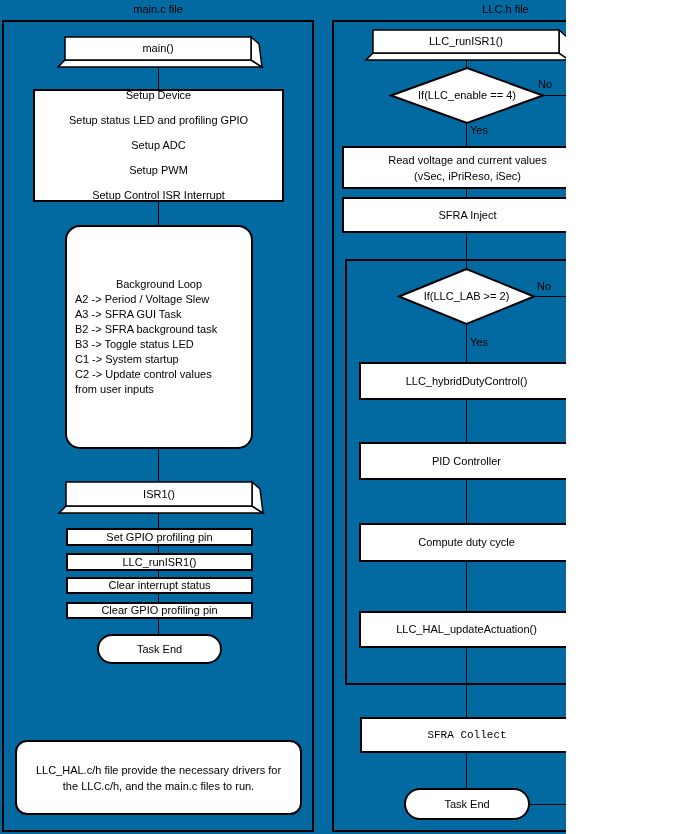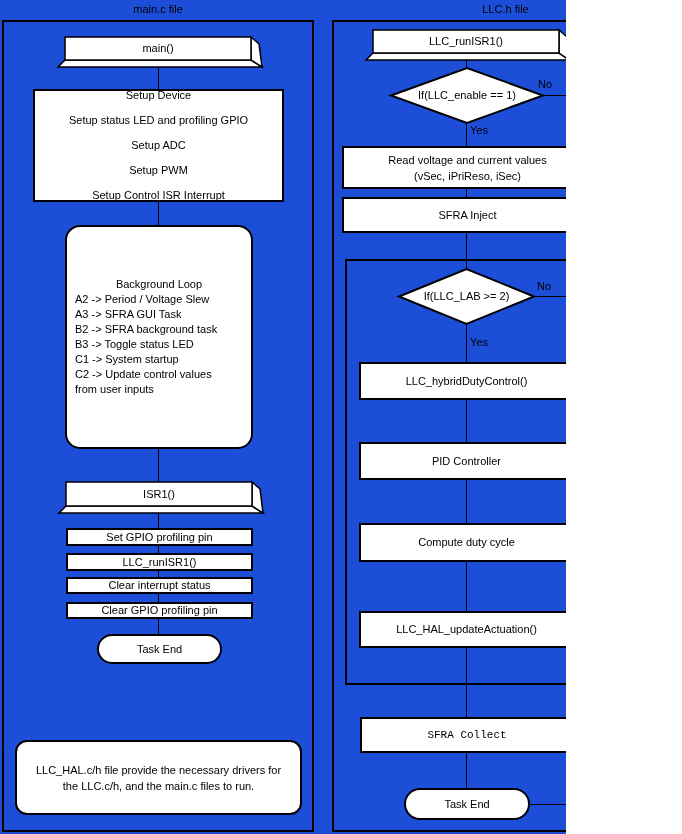--- a/index.html
+++ b/index.html
@@ -1,16 +1,16 @@
 <!DOCTYPE html>
 <html><head>
 <meta charset="utf-8">
 <style>
   html,body{margin:0;padding:0;background:#fff;}
-  #stage{position:relative;width:566px;height:834px;background:#1d4ed8;
+  #stage{position:relative;width:566px;height:834px;background:#0369a1;
          font-family:"Liberation Sans",sans-serif;color:#000;overflow:hidden;}
   .panel{position:absolute;border:2px solid #000;box-sizing:border-box;background:transparent;}
   svg.layer{position:absolute;left:0;top:0;z-index:1;}
   .box{position:absolute;background:#fff;border:2px solid #000;box-sizing:border-box;
        display:flex;flex-direction:column;align-items:center;justify-content:center;
        text-align:center;font-size:11px;line-height:13px;z-index:2;}
   .noborder{border:none;background:transparent;z-index:3;}
   .stadium{border-radius:16px;}
   .round15{border-radius:15px;}
   .round12{border-radius:12px;}
@@ -111,21 +111,21 @@
 
   <div class="box stadium" style="left:97px;top:634px;width:125px;height:30px;">Task End</div>
 
   <div class="box round12" style="left:15px;top:740px;width:287px;height:75px;">
     <div class="ml16">LLC_HAL.c/h file provide the necessary drivers for</div>
     <div class="ml16">the LLC.c/h, and the main.c files to run.</div>
   </div>
 
   <div class="box noborder" style="left:373px;top:30px;width:186px;height:23px;">LLC_runISR1()</div>
 
-  <div class="lbl" style="left:391px;top:89px;width:152px;text-align:center;">If(LLC_enable == 1)</div>
+  <div class="lbl" style="left:391px;top:89px;width:152px;text-align:center;">If(LLC_enable == 4)</div>
   <div class="lbl" style="left:538px;top:78px;">No</div>
   <div class="lbl" style="left:470px;top:124px;">Yes</div>
 
   <div class="box" style="left:342px;top:146px;width:251px;height:43px;">
     <div class="ml16">Read voltage and current values</div>
     <div class="ml16">(vSec, iPriReso, iSec)</div>
   </div>
 
   <div class="box" style="left:342px;top:197px;width:251px;height:36px;">SFRA Inject</div>
 

